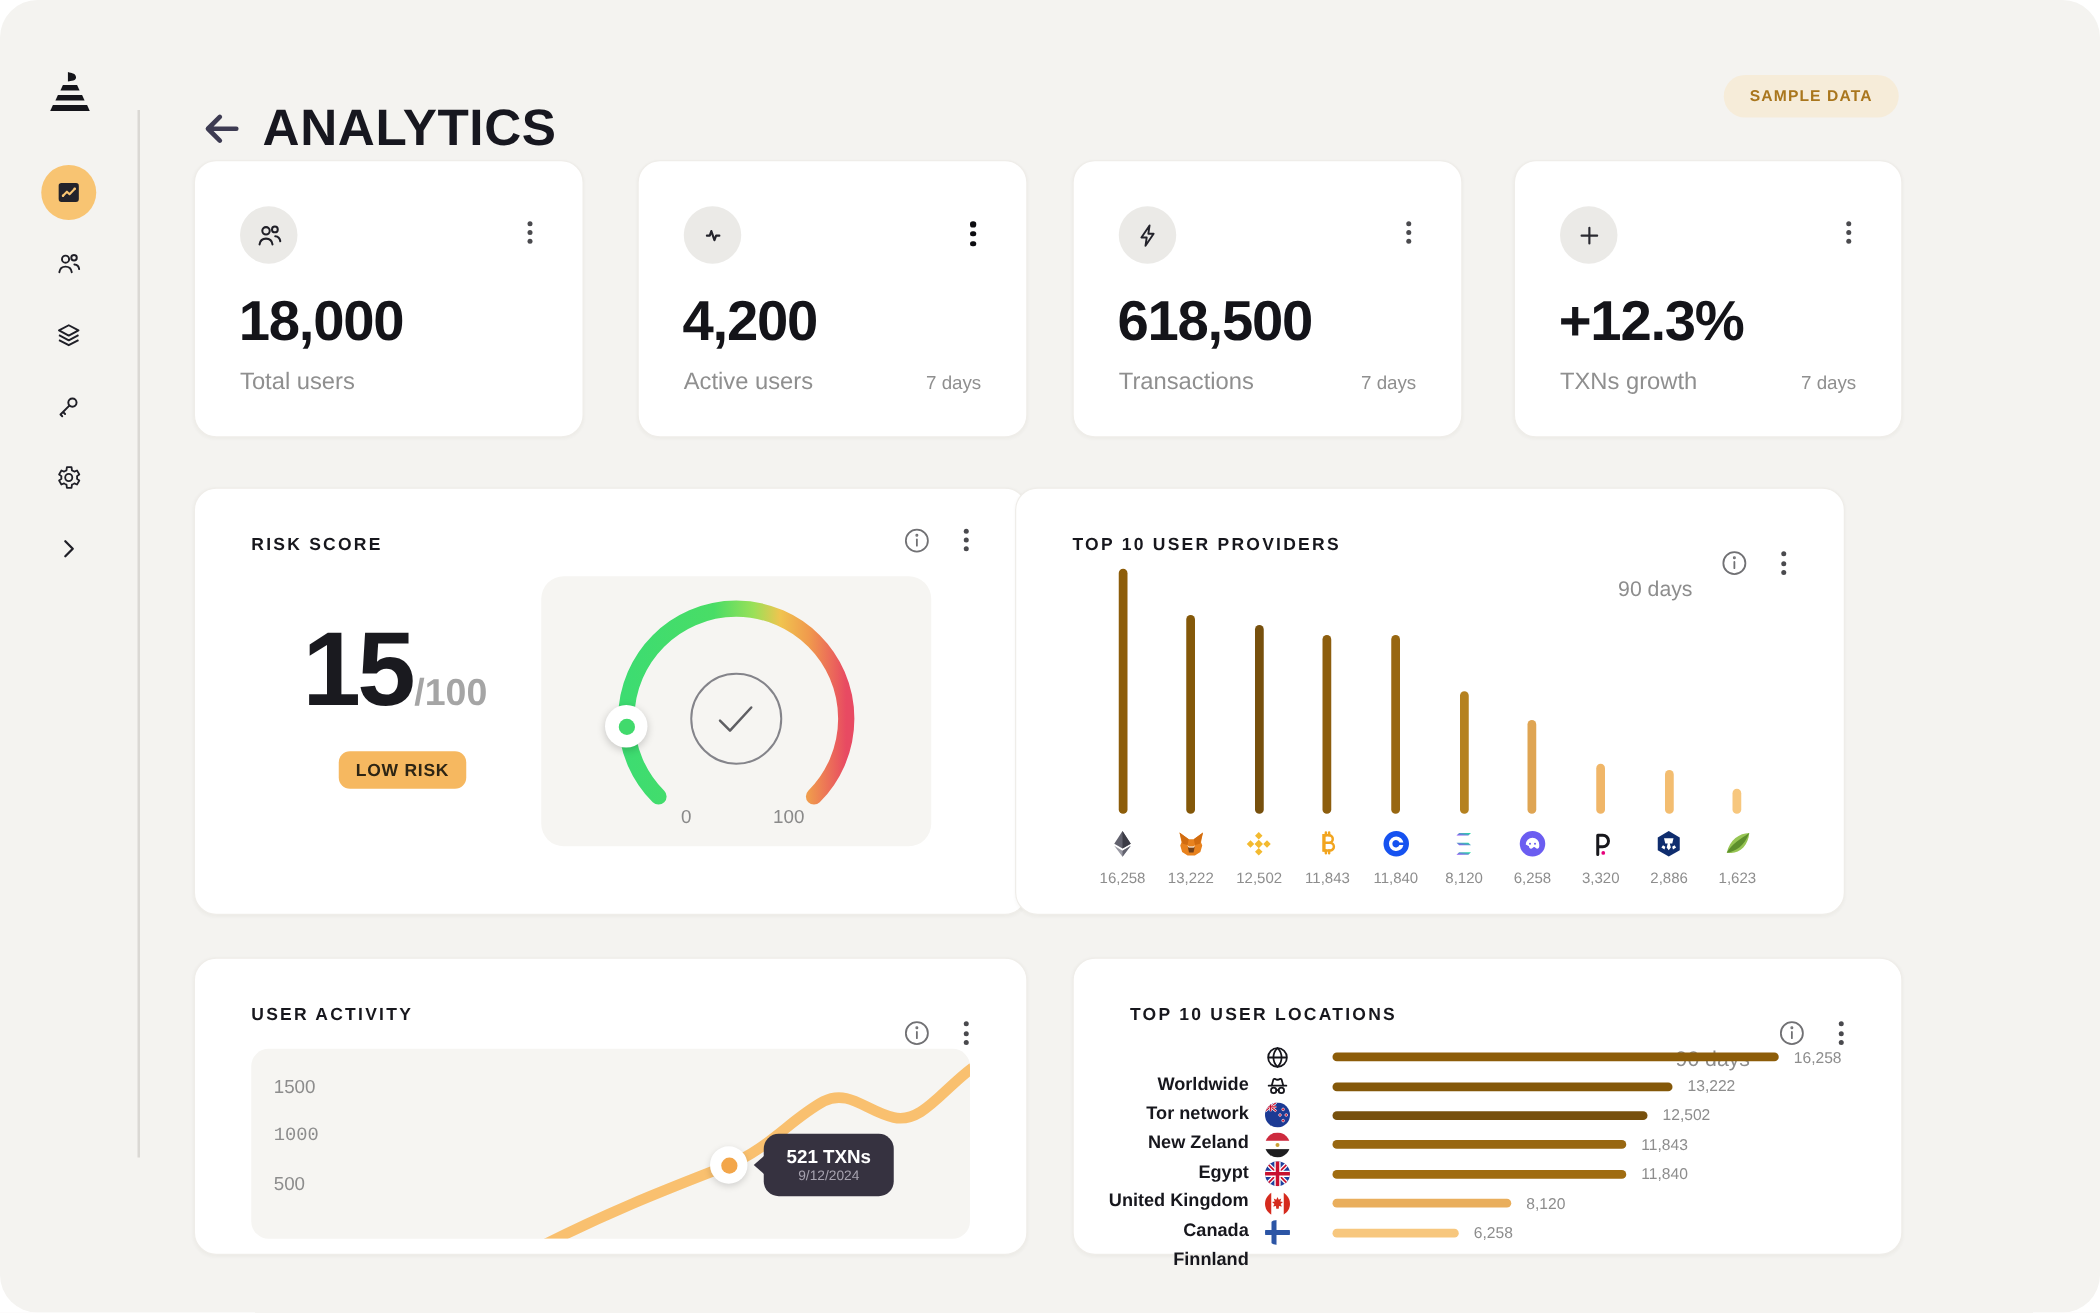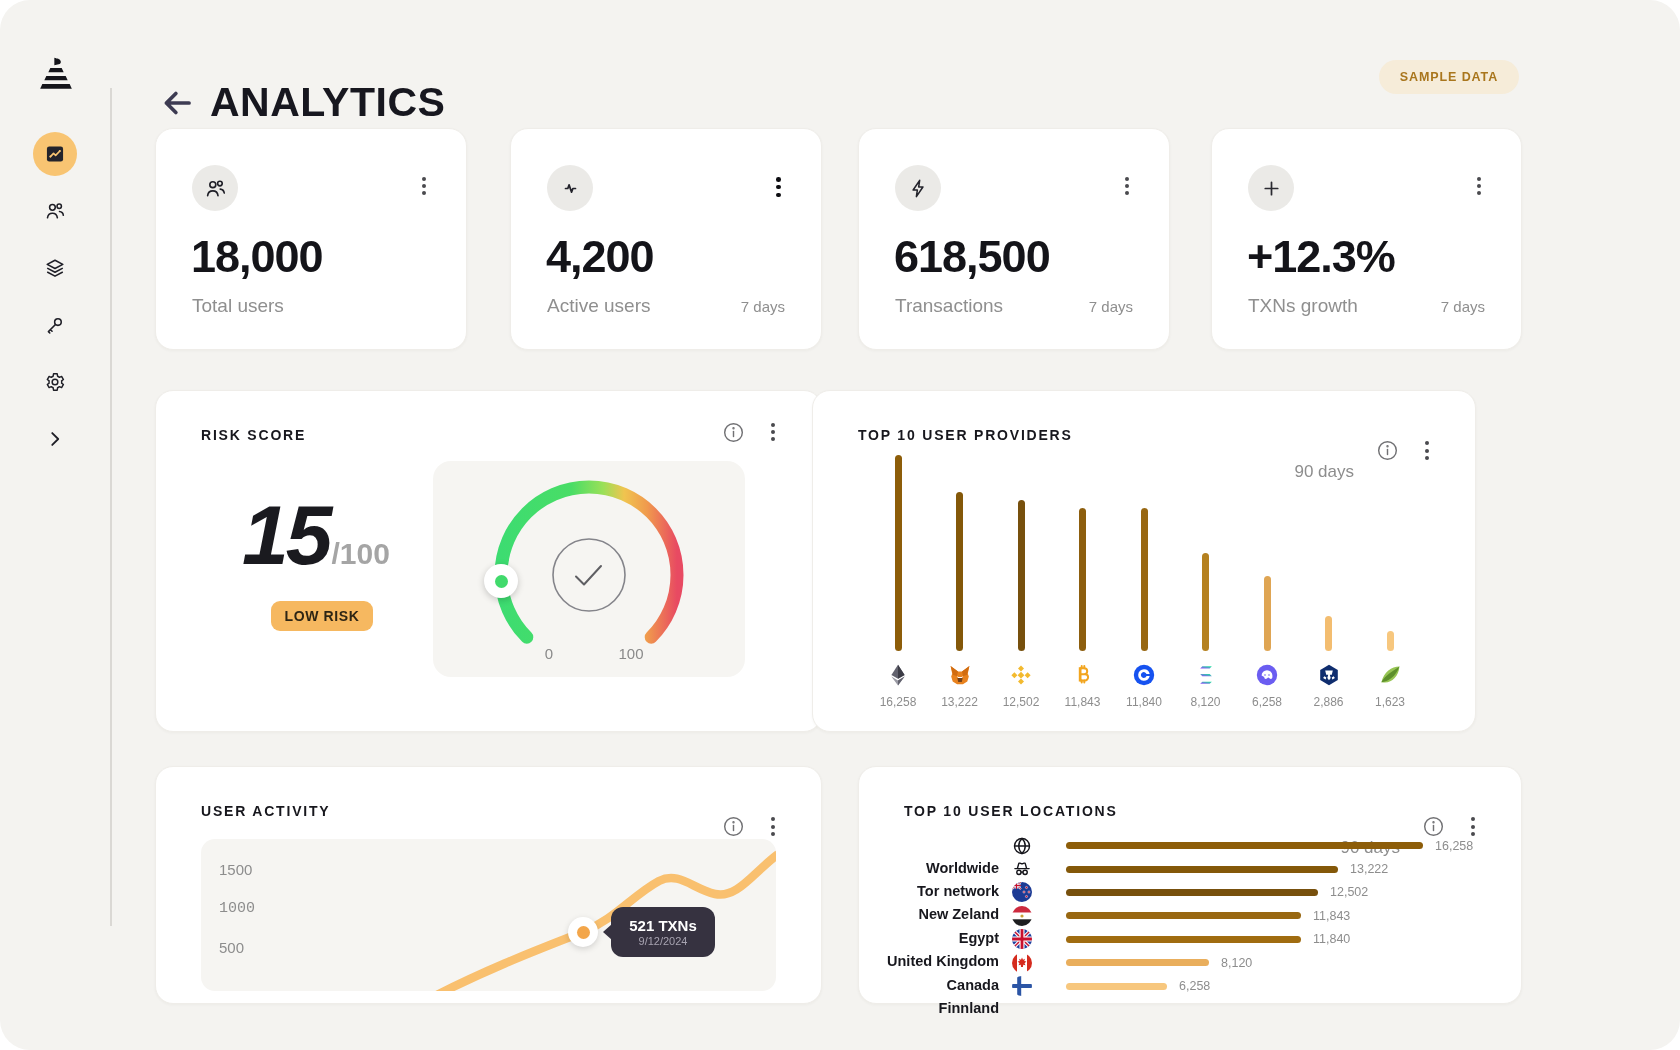--- a/index.html
+++ b/index.html
@@ -41,21 +41,21 @@
   .s-icon .icon{width:23px;height:23px;}
   .s-icon .icon svg{width:100%;height:100%;display:block;}
   .s-kebab{position:absolute;right:36px;top:44px;}
   .s-value{position:absolute;left:35px;top:102px;font-size:45px;font-weight:700;color:#141419;letter-spacing:-1px;}
   .s-label{position:absolute;left:36px;bottom:32px;font-size:19px;color:#8f8f8f;}
   .s-period{position:absolute;right:36px;bottom:34px;font-size:15px;color:#8f8f8f;}
 
   
   #risk-card{left:155px;top:390px;width:665px;height:340px;}
   .score-line{position:absolute;left:86px;top:96px;display:flex;align-items:baseline;}
-  .score-big{font-size:84px;font-weight:700;color:#1a1a1f;letter-spacing:-3px;font-style:italic;}
+  .score-big{font-size:84px;font-weight:700;color:#1a1a1f;letter-spacing:-3px;}
   .score-den{font-size:30px;font-weight:700;color:#a5a5a5;margin-left:2px;}
   .risk-badge{position:absolute;left:115px;top:210px;width:102px;height:30px;border-radius:9px;background:#f6b860;
     display:flex;align-items:center;justify-content:center;font-size:14px;font-weight:700;color:#2e2514;letter-spacing:.6px;}
   .gauge-panel{position:absolute;left:277px;top:70px;width:312px;height:216px;background:#f6f5f2;border-radius:18px;}
   .gauge-svg{position:absolute;left:41px;top:2px;width:230px;height:200px;}
   .gauge-knob{position:absolute;left:51px;top:103px;width:34px;height:34px;border-radius:50%;background:#fff;
     box-shadow:0 2px 7px rgba(0,0,0,.2);display:flex;align-items:center;justify-content:center;}
   .gauge-knob i{width:13px;height:13px;border-radius:50%;background:#41da6c;}
   .gauge-min,.gauge-max{position:absolute;top:184px;font-size:15px;color:#8a8a8a;text-align:center;}
   .gauge-min{left:104px;width:24px;}
@@ -409,20 +409,32 @@
           </div>
           <span class="icon">
             <svg viewBox="0 0 24 24">
               <circle cx="12" cy="12" r="10.2" fill="#6b5df1"></circle>
               <path d="M6.6 12.6a5.4 5.4 0 0 1 10.8 0v1.4c0 1.2-.7 1.9-1.7 1.9-1.5 0-1.3-1.3-2.4-1.3s-.8 1.3-2.4 1.3c-1.1 0-1.7-.7-1.7-1.9z" fill="#fff"></path>
               <circle cx="10" cy="12" r="0.8" fill="#6b5df1"></circle>
               <circle cx="14" cy="12" r="0.8" fill="#6b5df1"></circle>
             </svg>
           </span>
           <div class="pval">6,258</div>
+        </div>
+        <div class="pcol">
+          <div class="pbar-wrap">
+            <div class="pbar" style="height: 40px; background: rgb(240, 182, 104);"></div>
+          </div>
+          <span class="icon">
+            <svg viewBox="0 0 24 24" fill="none">
+              <path d="M9.2 20.5V5.2h4a4.6 4.6 0 0 1 0 9.2H9.2" stroke="#17171c" stroke-width="2.4" stroke-linecap="round" stroke-linejoin="round"></path>
+              <circle cx="13.6" cy="19.3" r="1.5" fill="#e6007a"></circle>
+            </svg>
+          </span>
+          <div class="pval">3,320</div>
         </div>
         <div class="pcol">
           <div class="pbar-wrap">
             <div class="pbar" style="height: 35px; background: rgb(243, 189, 112);"></div>
           </div>
           <span class="icon">
             <svg viewBox="0 0 24 24">
               <path d="M12 1.8l8.8 5.1v10.2L12 22.2l-8.8-5.1V6.9z" fill="#0f2d6e"></path>
               <path d="M8.2 7.6h7.6l-1 4.2h-2l.9 3.1-1.7 2.3-1.7-2.3.9-3.1h-2z" fill="#fff"></path>
               <path d="M7.4 13.2l1.9 1.2-.7 2.2-2.5-1.7zM16.6 13.2l-1.9 1.2.7 2.2 2.5-1.7z" fill="#fff"></path>

